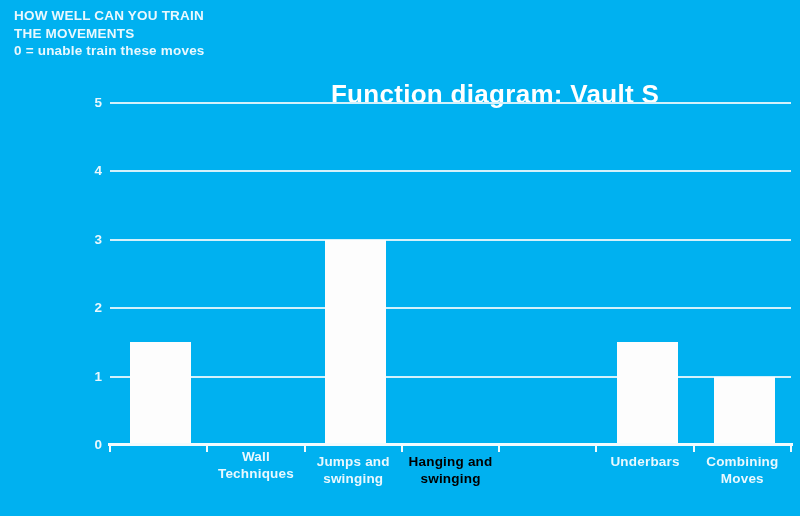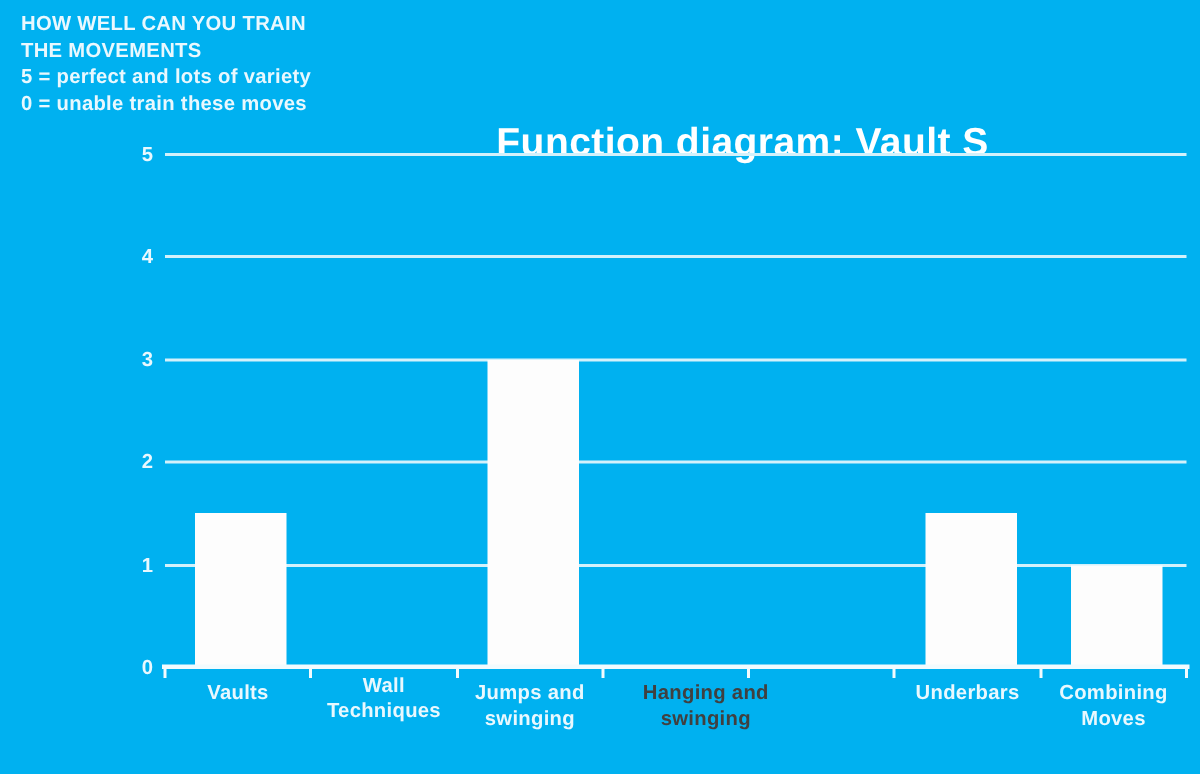--- a/index.html
+++ b/index.html
@@ -63,21 +63,20 @@
     letter-spacing: 0.2px;
   }
 </style>
 </head>
 <body style="background: rgb(0, 177, 240);">
 
 <div class="canvas" style="color: rgb(233, 248, 254);">
   <div class="annotation">
     <div>HOW WELL CAN YOU TRAIN</div>
     <div>THE MOVEMENTS</div>
-    <div>5 = perfect and lots of variety</div>
     <div>0 = unable train these moves</div>
   </div>
   <div class="chart-title" style="color: rgb(255, 255, 255);">Function diagram: Vault S</div>
   <div class="plot-area" id="plot">
       <div class="y-label" style="left: 42px; top: 436px; color: rgb(233, 248, 254);">0</div>
       <div class="gridline" style="left: 110px; top: 375.6px; width: 681px; height: 2px; background: rgb(211, 241, 251);"></div>
       <div class="y-label" style="left: 42px; top: 367.6px; color: rgb(233, 248, 254);">1</div>
       <div class="gridline" style="left: 110px; top: 307.2px; width: 681px; height: 2px; background: rgb(211, 241, 251);"></div>
       <div class="y-label" style="left: 42px; top: 299.2px; color: rgb(233, 248, 254);">2</div>
       <div class="gridline" style="left: 110px; top: 238.8px; width: 681px; height: 2px; background: rgb(211, 241, 251);"></div>
@@ -92,24 +91,23 @@
       <div class="bar" style="left: 713.9px; top: 376.6px; width: 61px; height: 68.4px; background: rgb(253, 253, 253);"></div>
       <div class="axis-line" style="left: 108px; top: 443px; width: 685px; height: 3px; background: rgb(242, 251, 254);"></div>
       <div class="x-tick" style="left: 109px; top: 446px; width: 2px; height: 6px; background: rgb(242, 251, 254);"></div>
       <div class="x-tick" style="left: 206.3px; top: 446px; width: 2px; height: 6px; background: rgb(242, 251, 254);"></div>
       <div class="x-tick" style="left: 303.6px; top: 446px; width: 2px; height: 6px; background: rgb(242, 251, 254);"></div>
       <div class="x-tick" style="left: 400.9px; top: 446px; width: 2px; height: 6px; background: rgb(242, 251, 254);"></div>
       <div class="x-tick" style="left: 498.1px; top: 446px; width: 2px; height: 6px; background: rgb(242, 251, 254);"></div>
       <div class="x-tick" style="left: 595.4px; top: 446px; width: 2px; height: 6px; background: rgb(242, 251, 254);"></div>
       <div class="x-tick" style="left: 692.7px; top: 446px; width: 2px; height: 6px; background: rgb(242, 251, 254);"></div>
       <div class="x-tick" style="left: 790px; top: 446px; width: 2px; height: 6px; background: rgb(242, 251, 254);"></div>
-      <div class="cat-label" style="left: 110px; top: 453px; width: 97.3px; color: rgb(233, 248, 254);">Vaults</div>
       <div class="cat-label" style="left: 207.3px; top: 448px; width: 97.3px; color: rgb(233, 248, 254);">Wall
 Techniques</div>
       <div class="cat-label" style="left: 304.6px; top: 453px; width: 97.3px; color: rgb(233, 248, 254);">Jumps and
 swinging</div>
-      <div class="cat-label" style="left: 401.9px; top: 453px; width: 97.3px; color: #404040; margin-left: 20px;">Hanging and
+      <div class="cat-label" style="left: 401.9px; top: 453px; width: 97.3px; color: #000000;">Hanging and
 swinging</div>
       <div class="cat-label" style="left: 596.4px; top: 453px; width: 97.3px; color: rgb(233, 248, 254);">Underbars</div>
       <div class="cat-label" style="left: 693.7px; top: 453px; width: 97.3px; color: rgb(233, 248, 254);">Combining
 Moves</div>
     </div>
 </div>
 
 </body></html>

